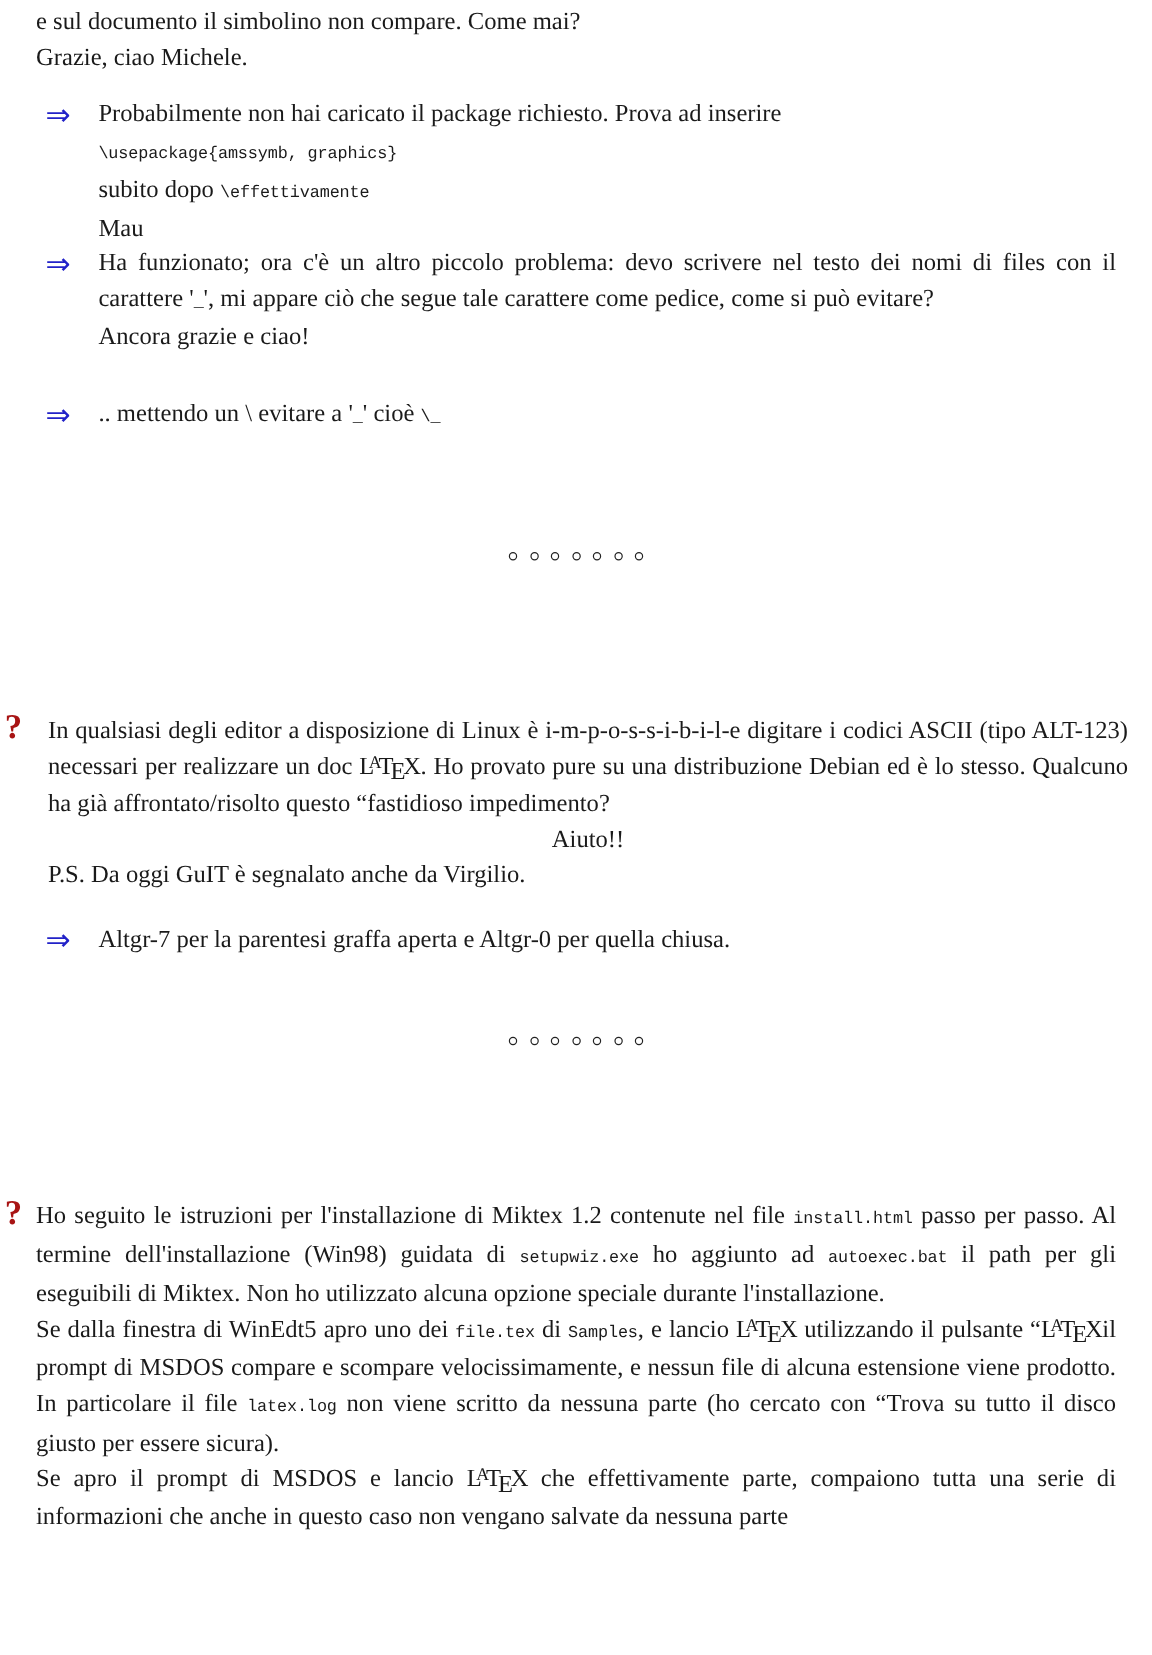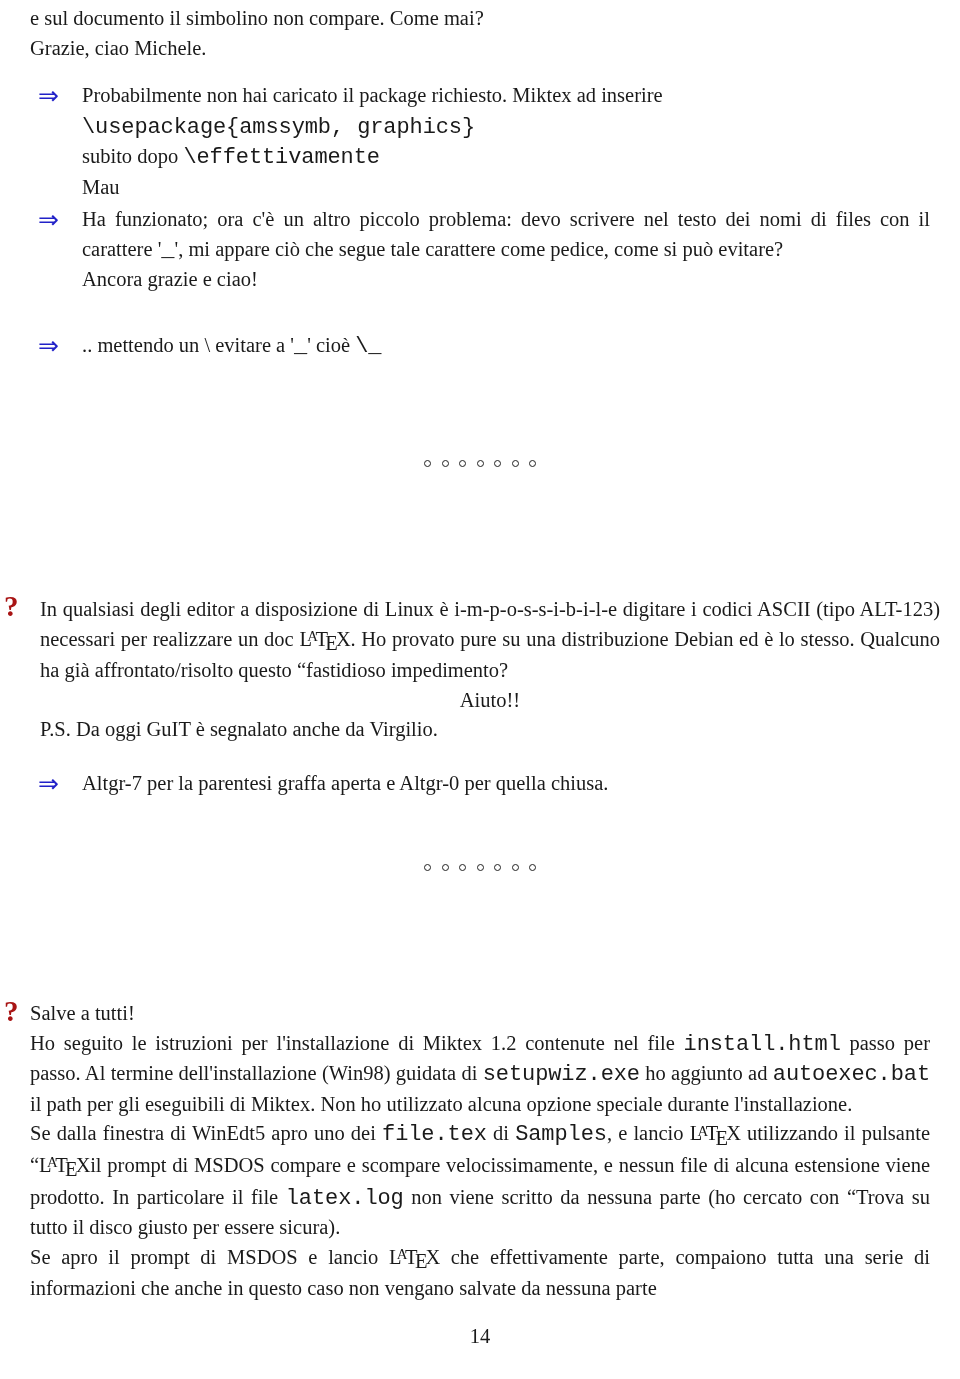--- a/index.html
+++ b/index.html
@@ -25,21 +25,21 @@
   .block {
     position: absolute;
     font-size: 20.5px;
     line-height: 29.6px;
     text-align: justify;
     text-justify: inter-word;
     color: #1a1a1a;
   }
   .tt {
     font-family: "Liberation Mono", "DejaVu Sans Mono", monospace;
-    font-size: 22px;
+    font-size: 14px;
     letter-spacing: -0.1px;
     margin-top: 44px;
   }
   .it { }
 
   
   .arrow {
     position: absolute;
     font-family: "DejaVu Sans", sans-serif;
     font-size: 25px;
@@ -111,21 +111,21 @@
 
   <div class="block" style="left:30px; top:4px; width:900px; text-align:left;">
     <div>e sul documento il simbolino non compare. Come mai?</div>
     <div>Grazie, ciao Michele.</div>
   </div>
 
   <div class="arrow" style="left:38px; top:83px; color:#2222c8;">⇒</div>
 
   <div class="block" style="left:82px; top:81px; width:848px; text-align:left;">
     <div>
-      <span>Probabilmente non hai caricato il package richiesto. Miktex ad inserire</span>
+      <span>Probabilmente non hai caricato il package richiesto. Prova ad inserire</span>
     </div>
     <div style="margin-top:1px;">
       <span class="tt">\usepackage{amssymb, graphics}</span>
     </div>
     <div>
       <span>subito dopo </span><span class="tt">\effettivamente</span>
     </div>
     <div>Mau</div>
   </div>
 
@@ -179,30 +179,28 @@
     <span class="dot"></span>
     <span class="dot"></span>
     <span class="dot"></span>
     <span class="dot"></span>
   </div>
 
   <div class="qmark" style="left:4px; top:997px; color:#a81414;">?</div>
 
   <div class="block" style="left:30px; top:999px; width:900px;">
 
-    <div style="text-align:left;">Salve a tutti!</div>
 
     <div>
       <span>Ho seguito le istruzioni per l'installazione di Miktex 1.2 contenute nel file </span><span class="tt">install.html</span><span> passo per passo. Al termine dell'installazione (Win98) guidata di </span><span class="tt">setupwiz.exe</span><span> ho aggiunto ad </span><span class="tt">autoexec.bat</span><span> il </span><span class="it">path</span><span> per gli eseguibili di Miktex. Non ho utilizzato alcuna opzione speciale durante l'installazione.</span>
     </div>
 
     <div>
       <span>Se dalla finestra di WinEdt5 apro uno dei </span><span class="tt">file.tex</span><span> di </span><span class="tt">Samples</span><span>, e lancio </span><span class="latex">L<span class="a">A</span>T<span class="e">E</span>X</span><span> utilizzando il pulsante “</span><span class="latex">L<span class="a">A</span>T<span class="e">E</span>X</span><span>il prompt di MSDOS compare e scompare velocissimamente, e nessun file di alcuna estensione viene prodotto. In particolare il file </span><span class="tt">latex.log</span><span> non viene scritto da nessuna parte (ho cercato con “Trova su tutto il disco giusto per essere sicura).</span>
     </div>
 
     <div>
       <span>Se apro il prompt di MSDOS e lancio </span><span class="latex">L<span class="a">A</span>T<span class="e">E</span>X</span><span> che effettivamente parte, compaiono tutta una serie di informazioni che anche in questo caso non vengano salvate da nessuna parte</span>
     </div>
   </div>
 
-  <div class="folio" style="top:1325px;">14</div>
 
 </div>
 
 </body></html>

